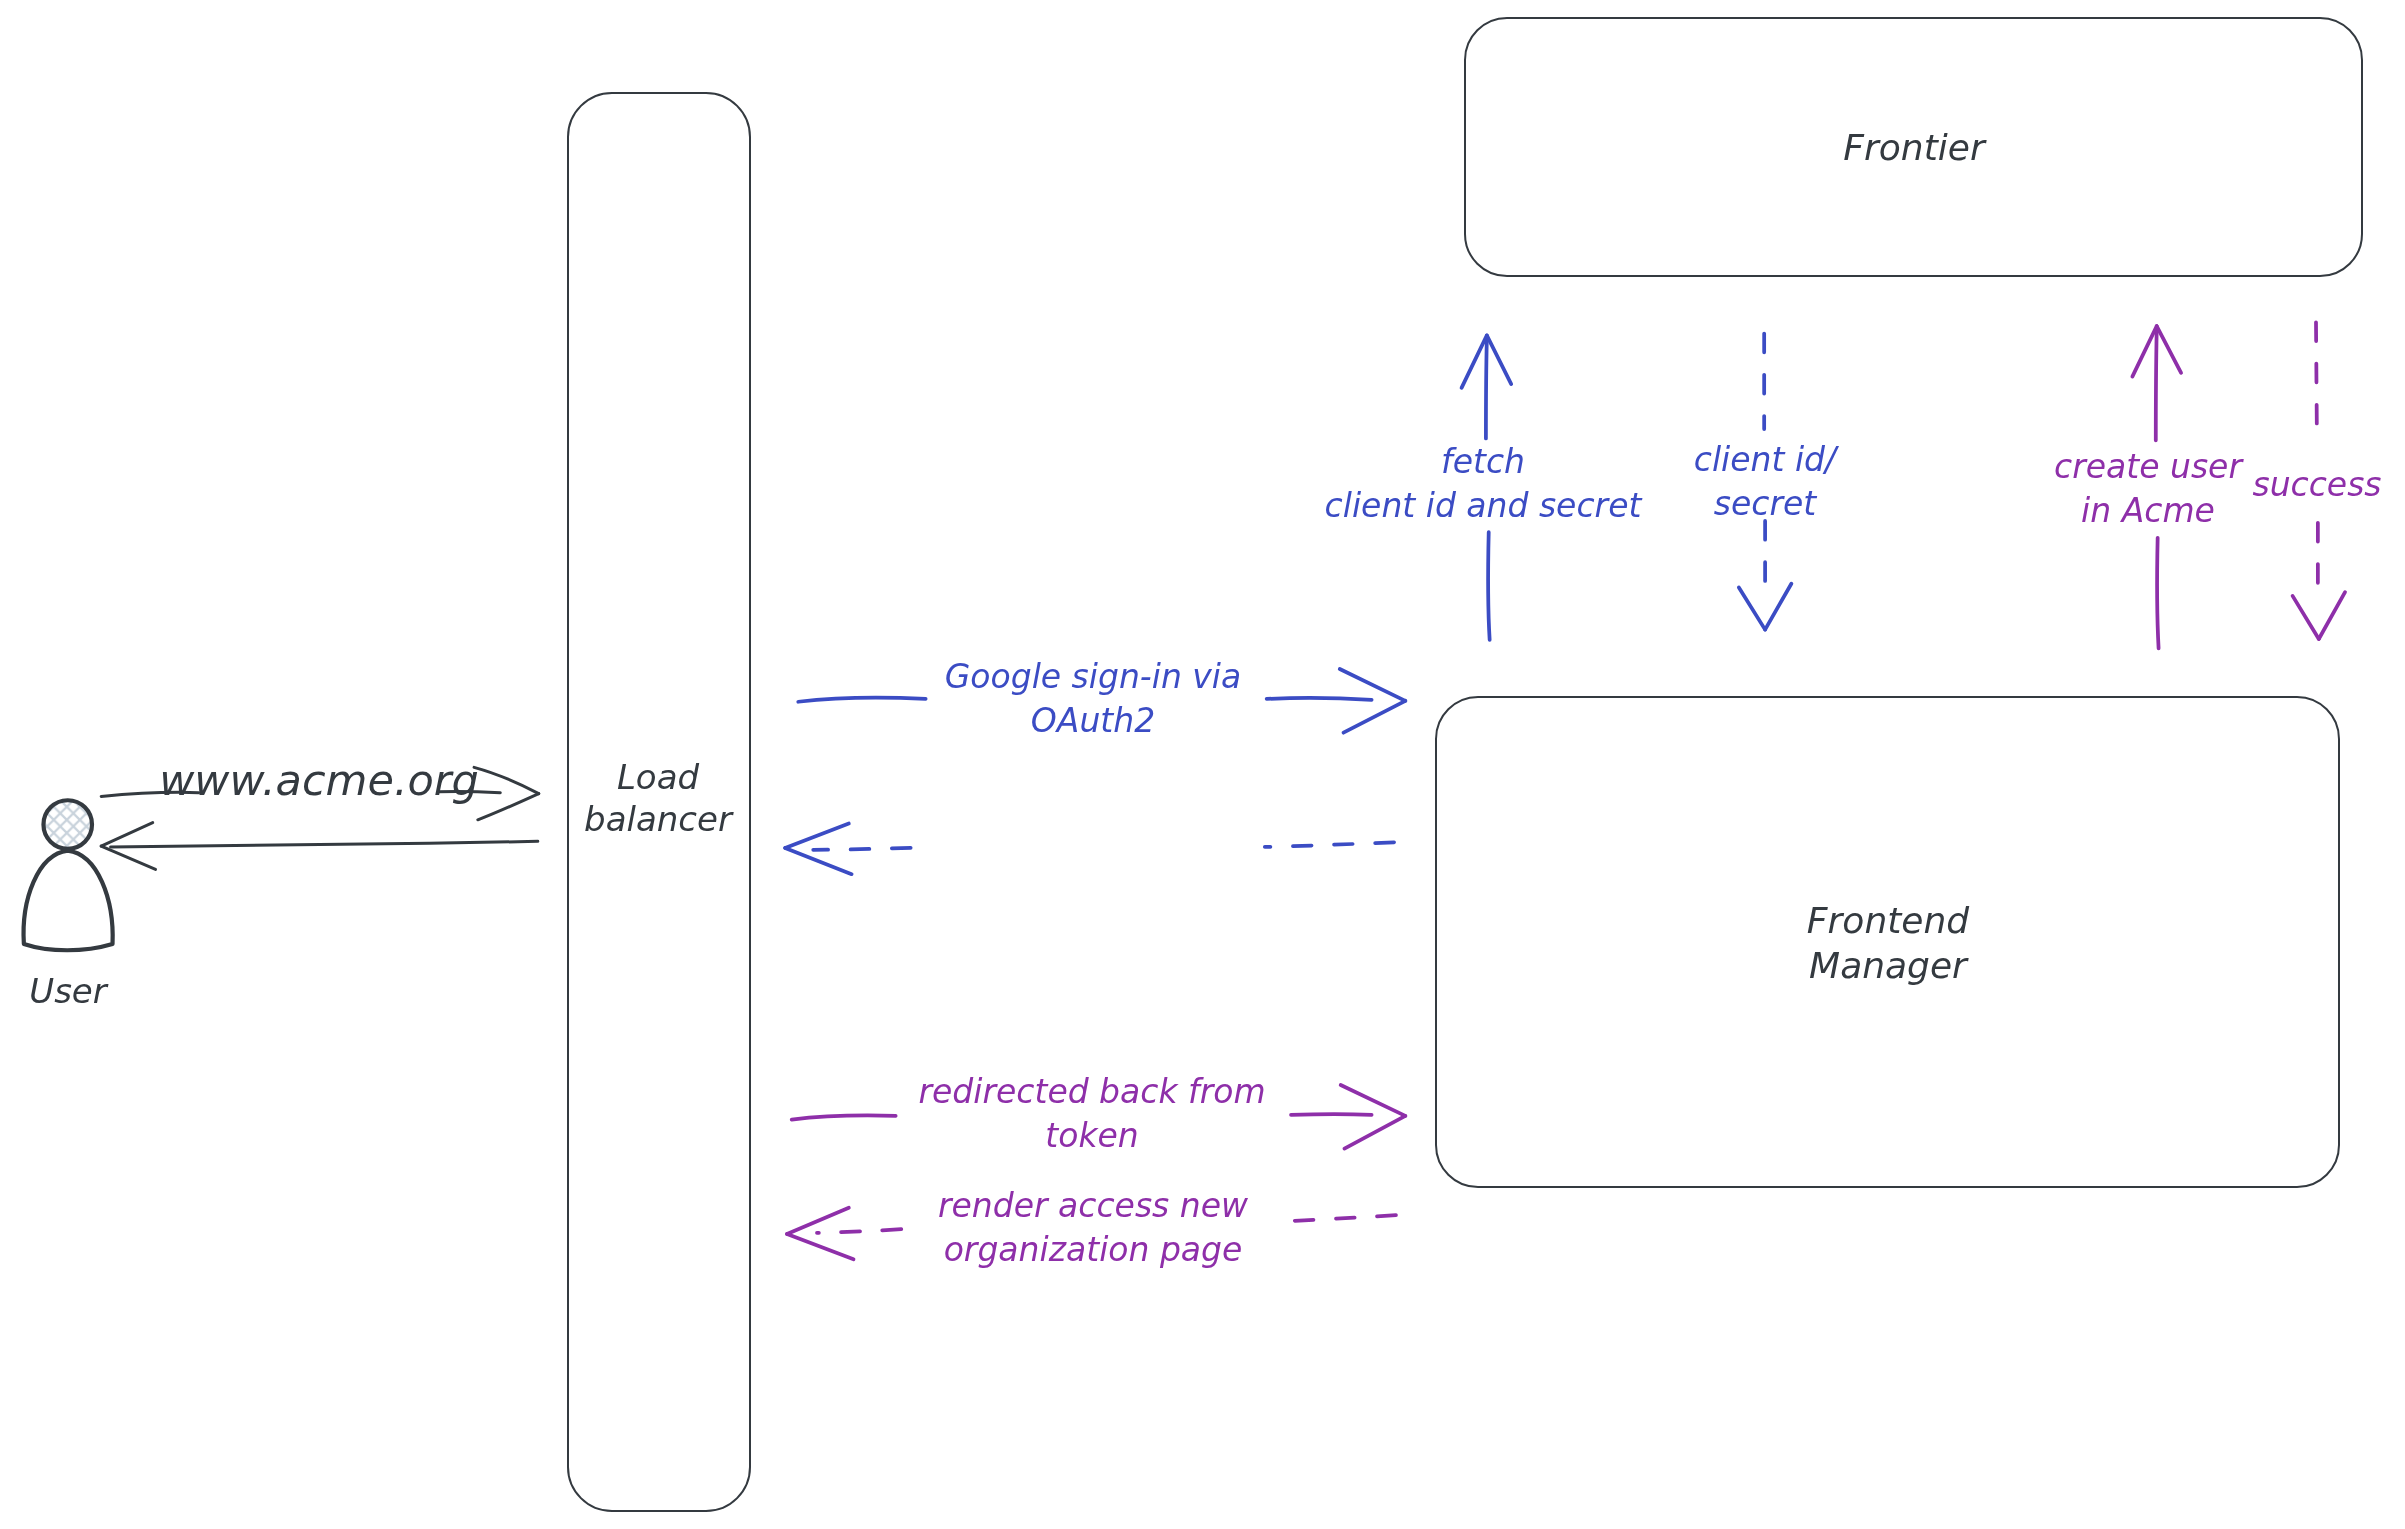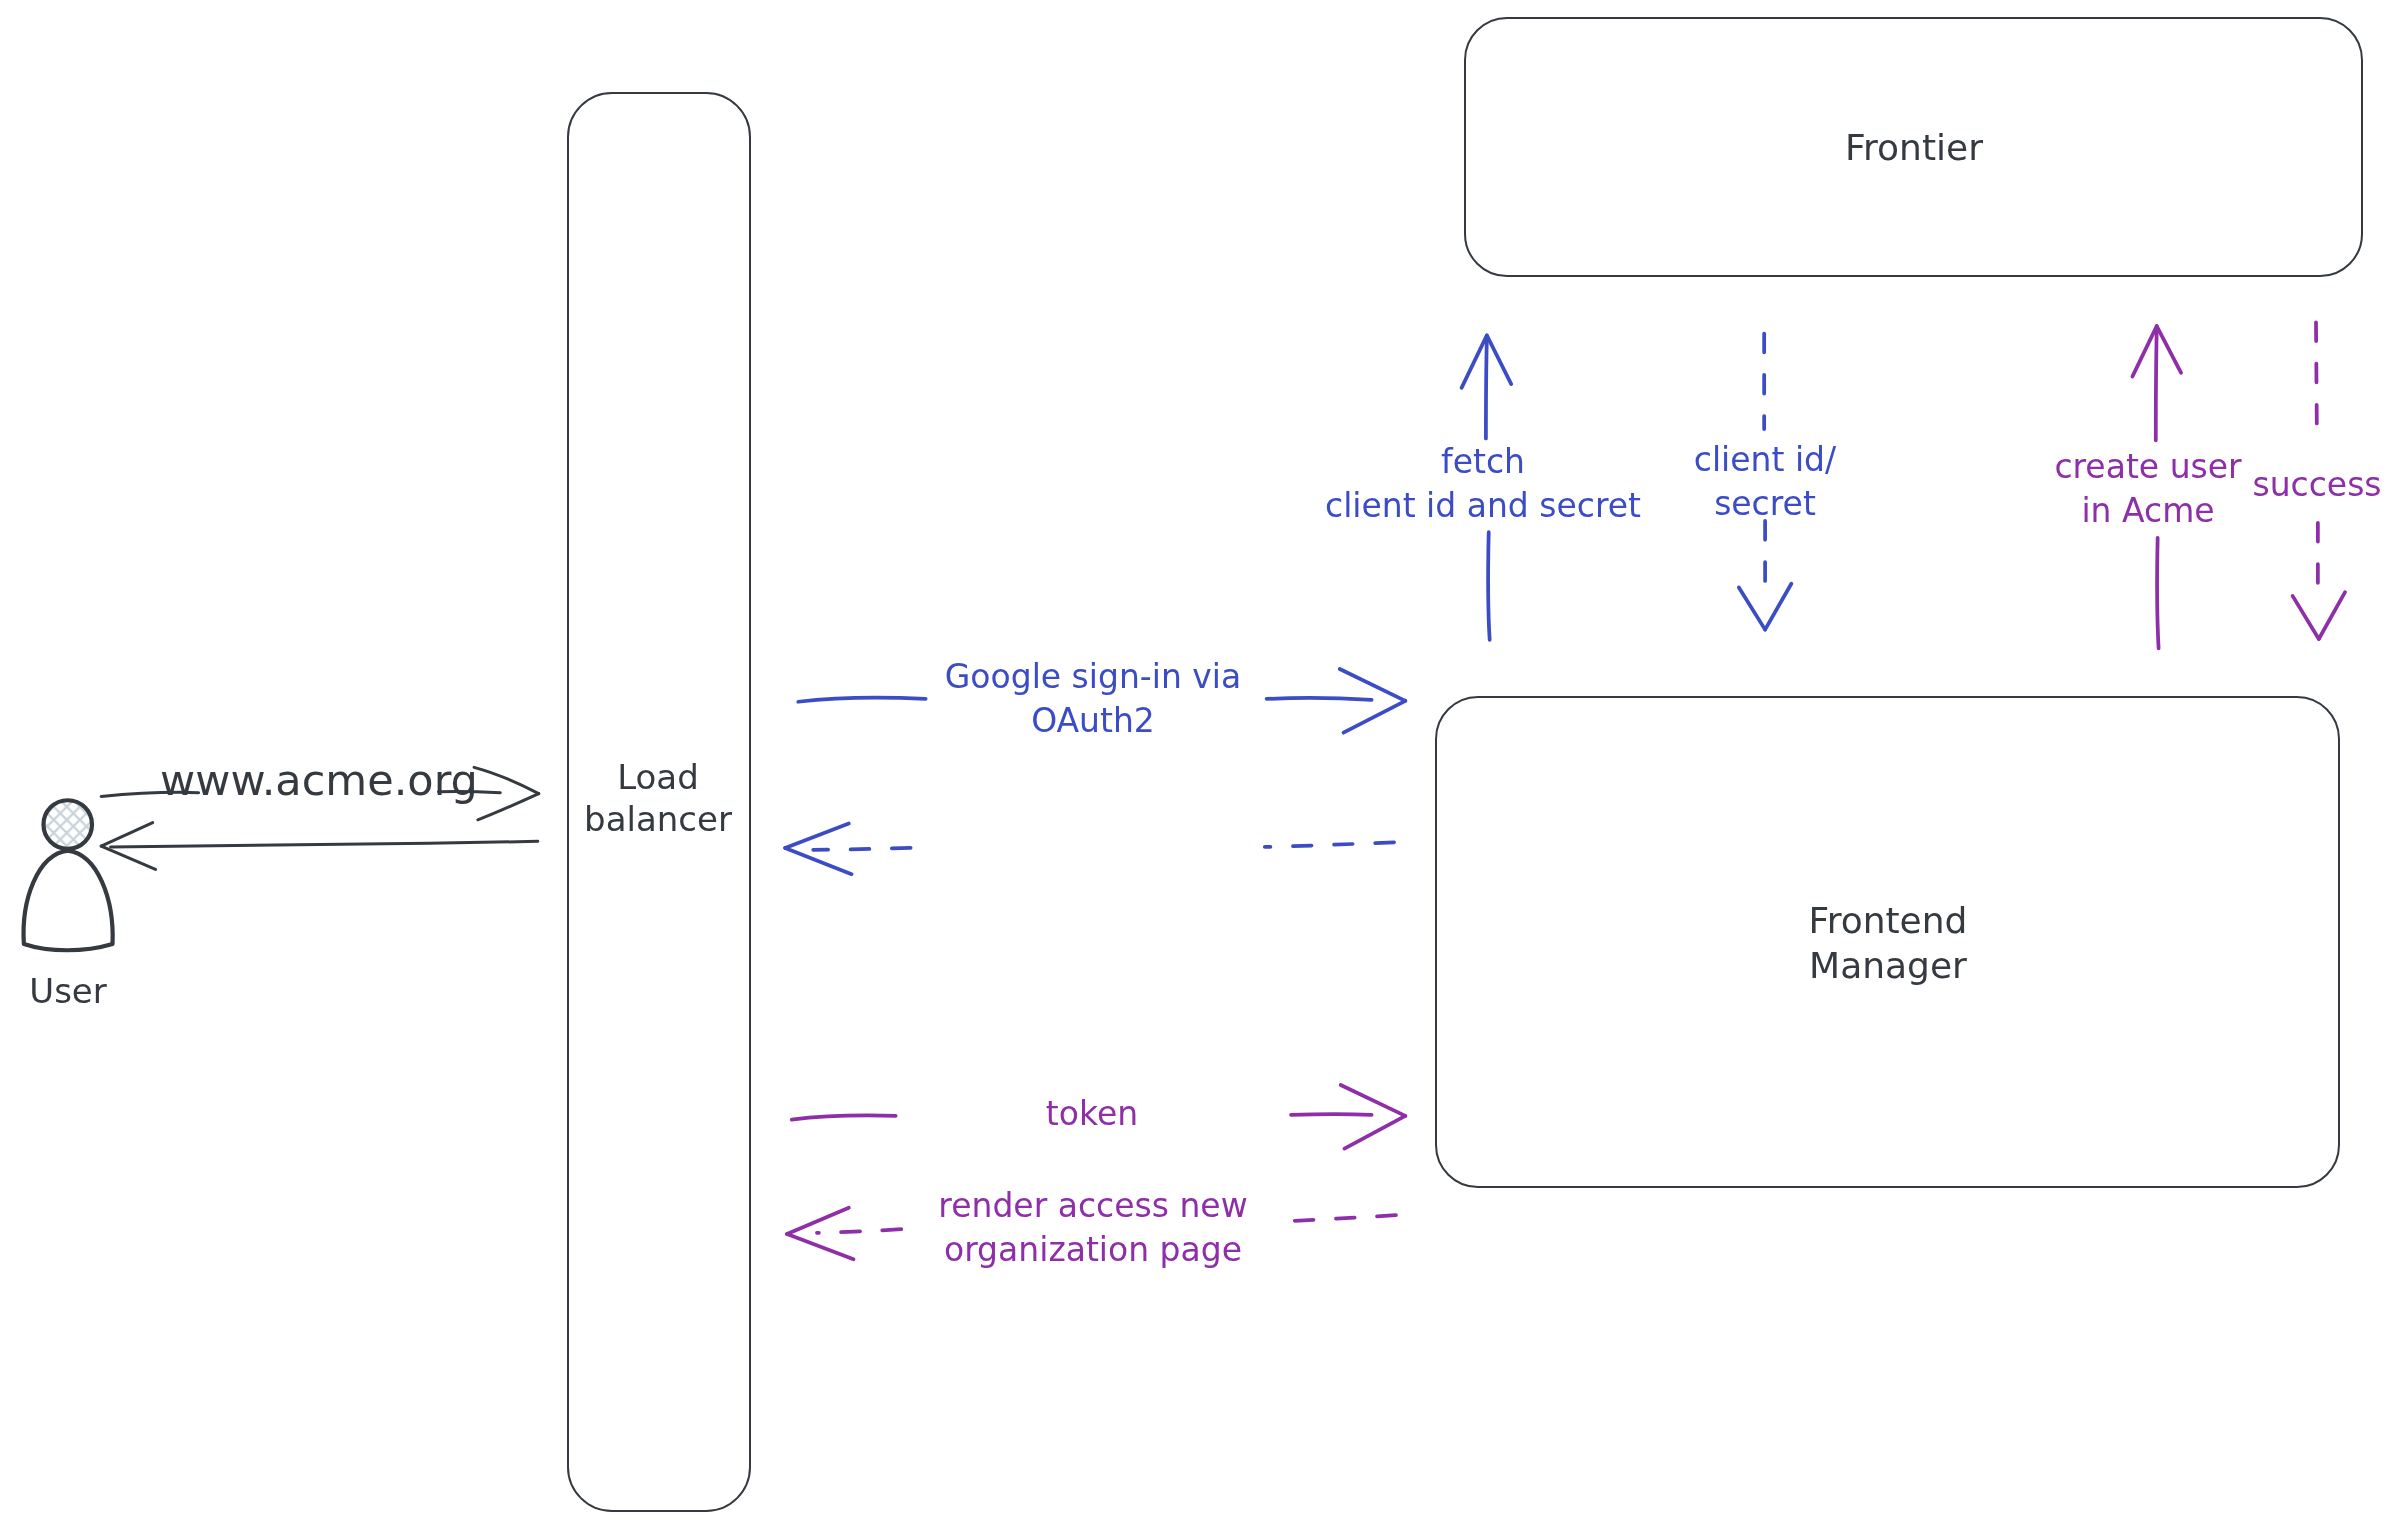--- a/index.html
+++ b/index.html
@@ -23,20 +23,21 @@
     position:absolute;
     border:2.8px solid var(--ink);
     border-radius:41px;
     background:transparent;
   }
   .label{
     position:absolute;
     transform:translate(-50%,-50%);
     text-align:center;
     white-space:nowrap;
+    font-style:italic;
   }
   .label span{display:block;}
   .ink-text{color:var(--ink);}
   .blue-text{color:var(--blue);}
   .purple-text{color:var(--purple);}
   .fs-box{font-size:36px;line-height:45px;}
   .fs-arrow{font-size:33px;line-height:44px;}
   svg.overlay{position:absolute;left:0;top:0;}
   path{fill:none;stroke-linecap:round;stroke-linejoin:round;}
   .ink-stroke{stroke:var(--ink);stroke-width:3.2;}
@@ -179,20 +180,21 @@
   <div class="label purple-text fs-arrow" style="left:2148px;top:489px">
     <span>create user</span>
     <span>in Acme</span>
   </div>
 
   <div class="label purple-text fs-arrow" style="left:2317px;top:485px">
     <span>success</span>
   </div>
 
   <div class="label purple-text fs-arrow" style="left:1092px;top:1114px">
+    <span>redirected back from</span>
     <span>token</span>
   </div>
 
   <div class="label purple-text fs-arrow" style="left:1093px;top:1228px">
     <span>render access new</span>
     <span>organization page</span>
   </div>
 
 </div>
 

